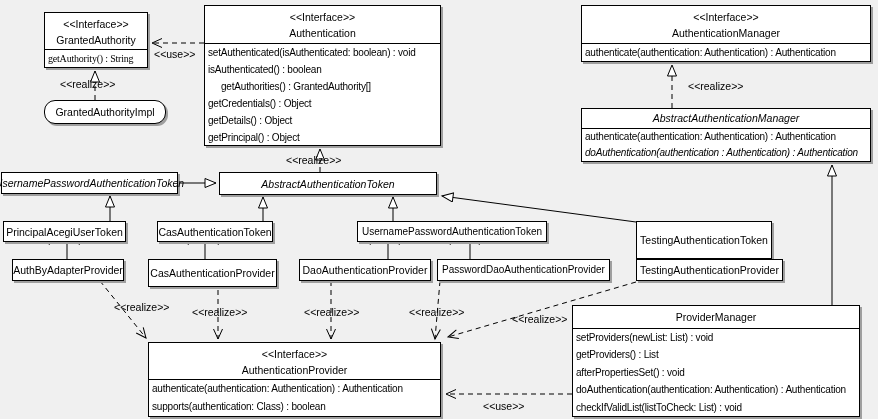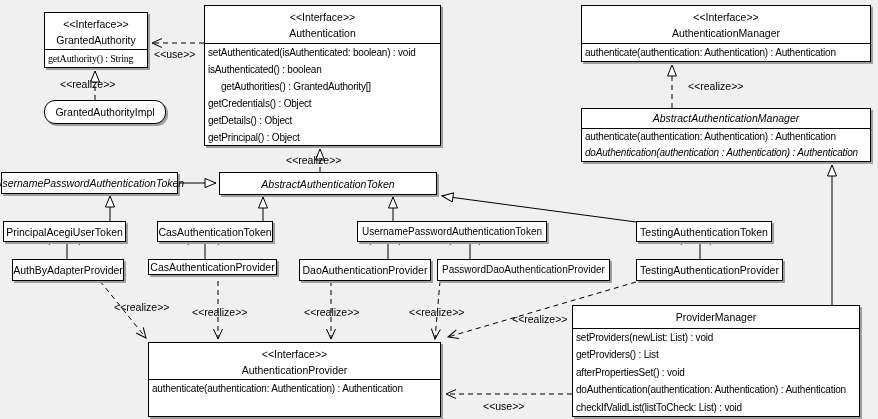--- a/index.html
+++ b/index.html
@@ -148,29 +148,29 @@
   </div>
 
   <div class="uml-box" style="left:157px;top:221px;width:116px;height:21px;">
     <div class="single cname">CasAuthenticationToken</div>
   </div>
 
   <div class="uml-box" style="left:357px;top:221px;width:190px;height:21px;">
     <div class="single cname" style="font-size:10px;">UsernamePasswordAuthenticationToken</div>
   </div>
 
-  <div class="uml-box" style="left:636px;top:221px;width:136px;height:21px;">
+  <div class="uml-box" style="left:636px;top:221px;width:136px;height:38px;">
     <div class="single cname">TestingAuthenticationToken</div>
   </div>
 
   <div class="uml-box" style="left:12px;top:259px;width:112px;height:22px;">
     <div class="single cname">AuthByAdapterProvider</div>
   </div>
 
-  <div class="uml-box" style="left:148px;top:259px;width:129px;height:16px;">
+  <div class="uml-box" style="left:148px;top:259px;width:129px;height:28px;">
     <div class="single cname">CasAuthenticationProvider</div>
   </div>
 
   <div class="uml-box" style="left:299px;top:259px;width:132px;height:22px;">
     <div class="single cname">DaoAuthenticationProvider</div>
   </div>
 
   <div class="uml-box" style="left:437px;top:259px;width:173px;height:22px;">
     <div class="single cname" style="font-size:10px;">PasswordDaoAuthenticationProvider</div>
   </div>
@@ -179,20 +179,21 @@
     <div class="single cname">TestingAuthenticationProvider</div>
   </div>
 
   <div class="uml-box" style="left:148px;top:342px;width:293px;height:75px;">
     <div class="title" style="height:36px;">
       <div class="stereo">&lt;&lt;Interface&gt;&gt;</div>
       <div class="cname">AuthenticationProvider</div>
     </div>
     <div class="methods">
       <div class="m" style="line-height:18px;">authenticate(authentication: Authentication) : Authentication</div>
+      <div class="m" style="line-height:18px;">supports(authentication: Class) : boolean</div>
     </div>
   </div>
 
   <div class="uml-box" style="left:572px;top:305px;width:288px;height:112px;">
     <div class="title" style="height:22px;">
       <div class="cname" style="line-height:22px;">ProviderManager</div>
     </div>
     <div class="methods">
       <div class="m" style="line-height:17.4px;">setProviders(newList: List) : void</div>
       <div class="m" style="line-height:17.4px;">getProviders() : List</div>

